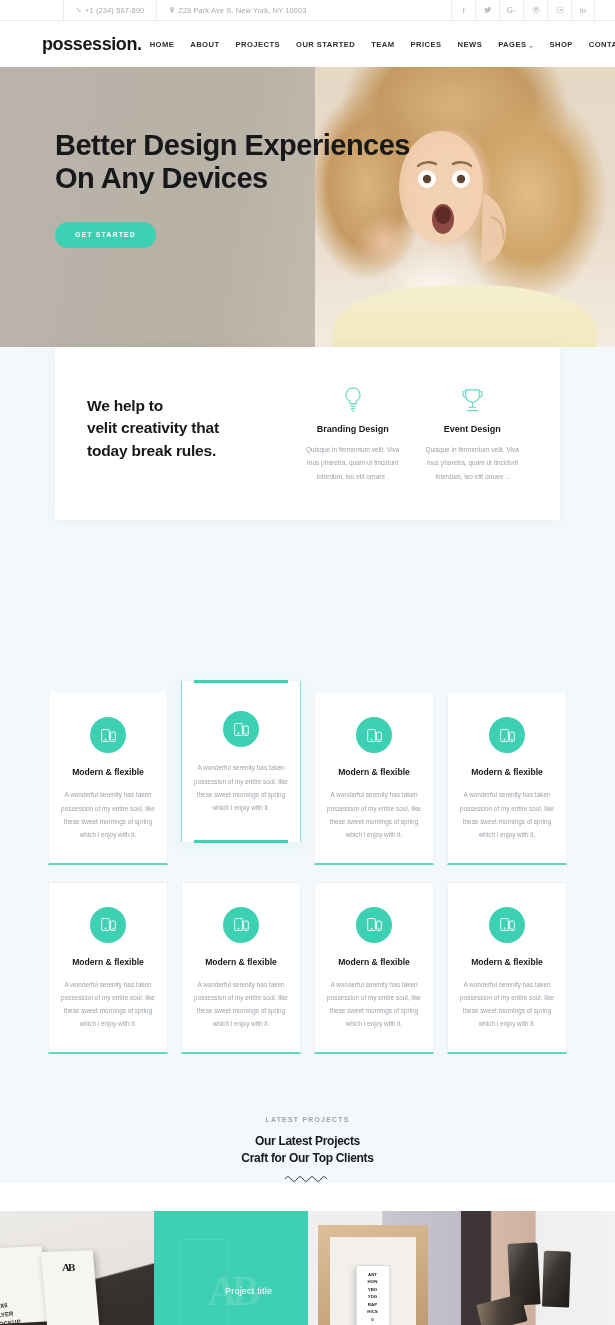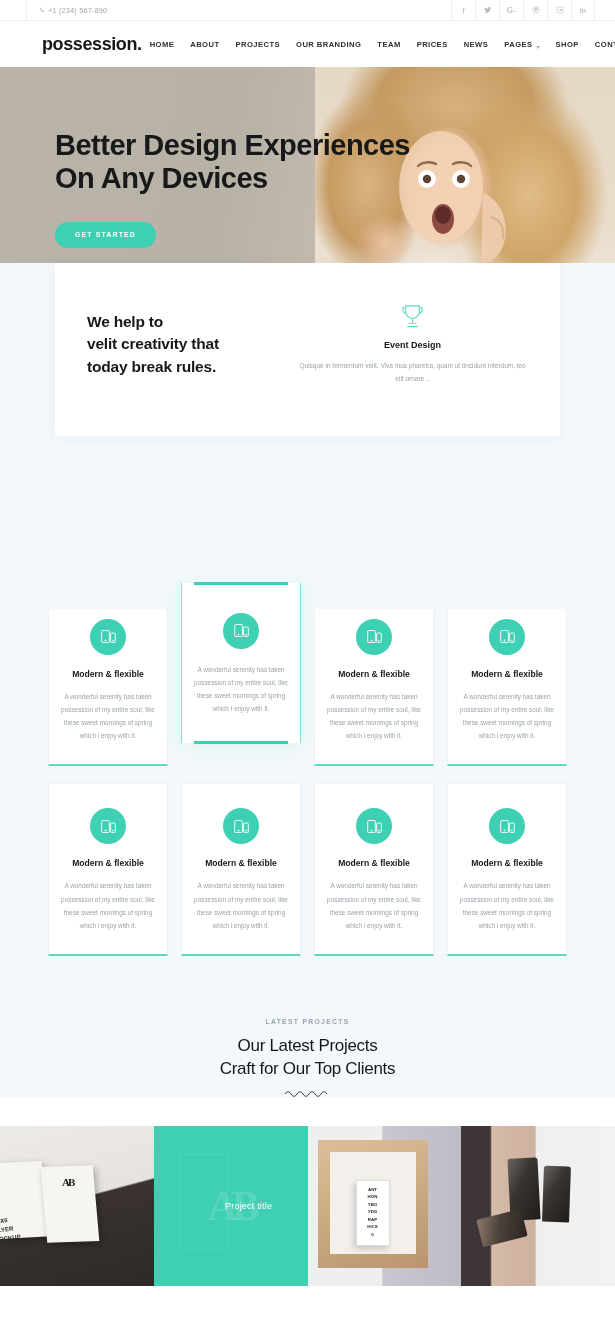--- a/index.html
+++ b/index.html
@@ -23,21 +23,21 @@
     font-size:7.5px;
     color:#a9a9a9;
     letter-spacing:.1px;
   }
   .tb-item {
     display:flex; align-items:center; gap:3px;
     height:21px; padding:0 12px;
     border-left:1px solid #ededed;
     white-space:nowrap;
   }
-  .tb-item:first-child { margin-left:26px; }
+  .tb-item:first-child { margin-left:63px; }
   .tb-ic { font-size:7px; color:#b8b8b8; display:inline-block; }
   .tb-spacer { flex:1 1 auto; }
   .tb-social { display:flex; height:21px; }
   .tb-soc {
     width:24px; height:21px;
     display:flex; align-items:center; justify-content:center;
     border-left:1px solid #ededed;
     color:#bdbdbd; font-size:8px; font-weight:bold;
     font-family:"Liberation Serif", serif;
   }
@@ -63,21 +63,21 @@
     cursor:pointer;
   }
   .caret {
     width:0;height:0;border-left:2.5px solid transparent;
     border-right:2.5px solid transparent;border-top:3px solid #b4b4b4;
     display:inline-block;
   }
 
   
   .hero {
-    position:relative; height:196px; overflow:hidden;
+    position:relative; height:280px; overflow:hidden;
     background:linear-gradient(100deg,#b9b3a9 0%,#b7b1a6 38%,#c6bcb0 58%,#d8cfc4 72%,#e8e0d4 100%);
   }
   .hero-photo {
     position:absolute; right:0; top:0; width:300px; height:280px;
     background:
       radial-gradient(ellipse 70px 60px at 120px 225px, rgba(255,250,245,.95) 0%, rgba(255,250,245,0) 72%),
       radial-gradient(ellipse 58px 78px at 132px 120px, #f0cdb0 0%, #e8bfa0 58%, rgba(232,191,160,0) 80%),
       radial-gradient(ellipse 40px 36px at 70px 175px, #eac3a4 0%, rgba(234,195,164,0) 75%),
       radial-gradient(ellipse 96px 130px at 214px 128px, #e0bc86 0%, #cfa56a 50%, rgba(207,165,106,0) 82%),
       radial-gradient(ellipse 70px 112px at 52px 118px, #d9b47e 0%, #c69a63 55%, rgba(198,154,99,0) 85%),
@@ -126,21 +126,21 @@
   .svc-t { font-size:9px; font-weight:bold; color:#16181a; margin-bottom:9px; }
   .svc-p { font-size:6.5px; color:#9aa3ab; line-height:2.05; }
 
   
   .sec-head { text-align:center; padding-top:4px; }
   .sec-kicker {
     font-size:6.8px; font-weight:bold; color:#9aa3ab;
     letter-spacing:1.3px; margin-bottom:10px;
   }
   .sec-title {
-    font-size:17px; font-weight:normal; color:#16181a;
+    font-size:12px; font-weight:bold; color:#16181a;
     line-height:1.35; letter-spacing:-.3px;
   }
   .sec-title span { display:block; }
   .squiggle { margin:9px auto 0; display:block; }
 
   
   .cards {
     display:flex; gap:0; justify-content:center;
     padding:0 48px; align-items:flex-start;
   }
@@ -224,20 +224,28 @@
 
 <div class="topbar">
   <div class="tb-item">
     <span class="tb-ic">
       <svg width="6" height="6" viewBox="0 0 16 16" fill="#b8b8b8">
           <path d="M3 1l3 2-1.5 2.2c.9 1.9 2.4 3.4 4.3 4.3L11 8l2 3-2 2c-4-.6-8-4.6-8.6-8.6L3 1z"></path>
         </svg>
     </span>
     <span>+1 (234) 567-890</span>
   </div>
+  <div class="tb-item">
+    <span class="tb-ic">
+      <svg width="6" height="6" viewBox="0 0 16 16" fill="#b8b8b8">
+          <path d="M8 0C5.2 0 3 2.2 3 5c0 3.6 5 11 5 11s5-7.4 5-11c0-2.8-2.2-5-5-5zm0 7a2 2 0 110-4 2 2 0 010 4z"></path>
+        </svg>
+    </span>
+    <span>228 Park Ave S, New York, NY 10003</span>
+  </div>
   <div class="tb-spacer"></div>
   <div class="tb-social">
     <a class="tb-soc">
       <svg width="7" height="7" viewBox="0 0 16 16" fill="#bdbdbd">
           <path d="M10.5 5.5H9V4.6c0-.4.3-.5.5-.5h1V2.1H9.1C7.3 2.1 7 3.4 7 4.3v1.2H6v2h1V14h2V7.5h1.3l.2-2z"></path>
         </svg>
     </a>
     <a class="tb-soc">
       <svg width="8" height="8" viewBox="0 0 16 16" fill="#bdbdbd">
           <path d="M15 3.4c-.5.2-1.1.4-1.7.5.6-.4 1-1 1.3-1.7-.6.3-1.2.6-1.9.7a3 3 0 00-5.1 2.7A8.5 8.5 0 011.4 2.5a3 3 0 00.9 4 3 3 0 01-1.3-.4 3 3 0 002.4 3 3 3 0 01-1.3 0 3 3 0 002.8 2.1A6 6 0 010 12.5a8.5 8.5 0 0013-7.2c.6-.4 1.3-1 1.9-1.9z"></path>
@@ -266,21 +274,21 @@
     <div class="nav-item">
         <span>HOME</span>
       </div>
     <div class="nav-item">
         <span>ABOUT</span>
       </div>
     <div class="nav-item">
         <span>PROJECTS</span>
       </div>
     <div class="nav-item">
-        <span>OUR BRANDING</span>
+        <span>OUR STARTED</span>
       </div>
     <div class="nav-item">
         <span>TEAM</span>
       </div>
     <div class="nav-item">
         <span>PRICES</span>
       </div>
     <div class="nav-item">
         <span>NEWS</span>
       </div>
@@ -325,36 +333,46 @@
 
 <div class="band-light" style="height:173px"></div>
 <div class="helpcard-wrap">
   <div class="helpcard">
     <div class="help-left">
       <span>We help to</span>
       <span>velit creativity that</span>
       <span>today break rules.</span>
     </div>
 
+    <div class="svc">
+      <div class="svc-ic">
+        <svg width="24" height="28" viewBox="0 0 24 28" fill="none" stroke="#5fd9c0" stroke-width="1.1">
+          <path d="M12 2a7 7 0 00-4.3 12.5c.8.7 1.3 1.5 1.3 2.4v1h6v-1c0-.9.5-1.7 1.3-2.4A7 7 0 0012 2z"></path>
+          <path d="M9.4 20.2h5.2M9.8 22.6h4.4M10.6 25h2.8"></path>
+        </svg>
+      </div>
+      <div class="svc-t">Branding Design</div>
+      <div class="svc-p">Quisque in fermentum velit. Viva mus pharetra, quam ut tincidunt interdum, leo elit ornare .</div>
+    </div>
 
     <div class="svc">
       <div class="svc-ic">
         <svg width="27" height="27" viewBox="0 0 28 28" fill="none" stroke="#5fd9c0" stroke-width="1.1">
           <path d="M7 3h14v6a7 7 0 01-14 0V3z"></path>
           <path d="M7 5H4v2a4 4 0 003.2 3.9M21 5h3v2a4 4 0 01-3.2 3.9"></path>
           <path d="M14 16v5M10 21h8M8.5 24.5h11"></path>
         </svg>
       </div>
       <div class="svc-t">Event Design</div>
       <div class="svc-p">Quisque in fermentum velit. Viva mus pharetra, quam ut tincidunt interdum, leo elit ornare ..</div>
     </div>
   </div>
 </div>
 
-<section class="band-light" style="padding:48px 0 0;">
+<section class="band-light" style="padding:76px 0 0;">
   <div class="sec-head">
     <div class="sec-kicker">BRANDING LOGO COMPANY</div>
     <div class="sec-title">
       <span>We Craft Experiences</span>
       <span>With little help from the best</span>
     </div>
     <svg class="squiggle" width="48" height="8" viewBox="0 0 48 8">
       <path d="M1 4c2-3 4-3 6 0s4 3 6 0 4-3 6 0 4 3 6 0 4-3 6 0 4 3 6 0 4-3 6 0" stroke="#2b2f33" stroke-width="1" fill="none"></path>
     </svg>
   </div>

